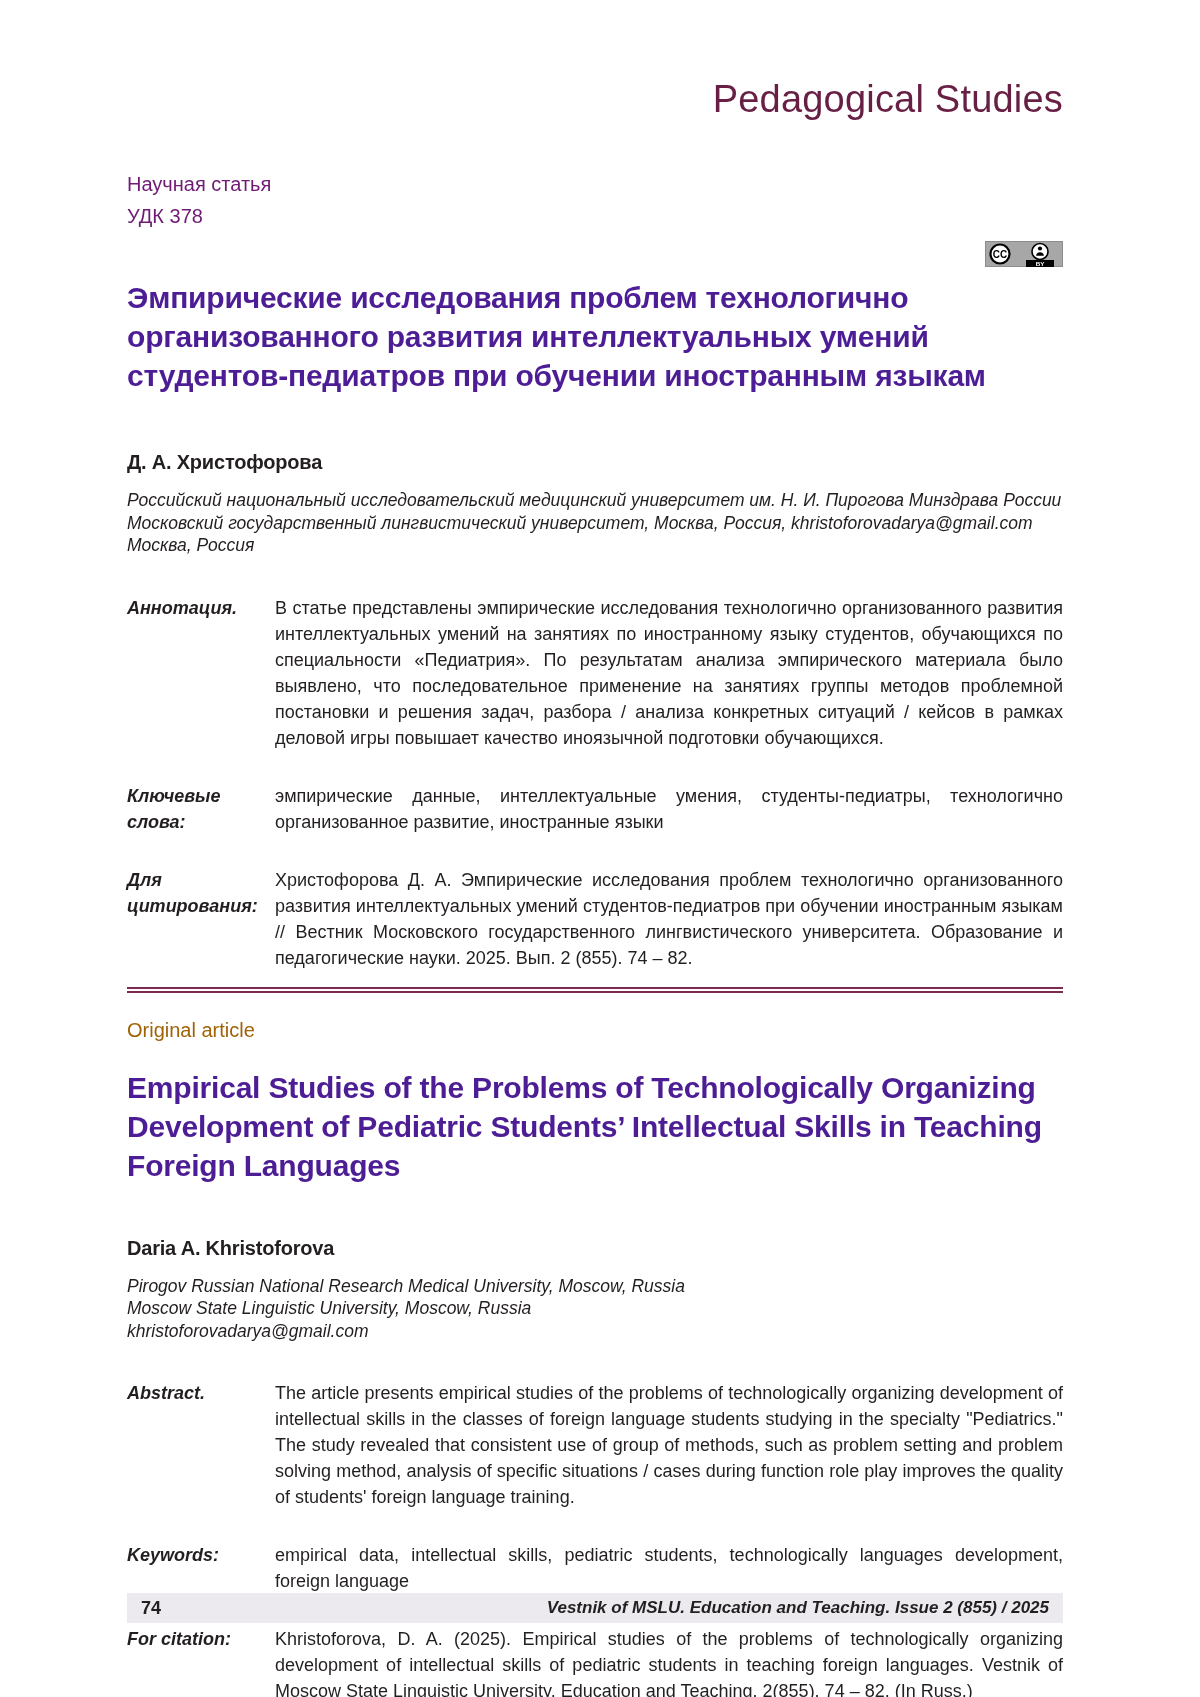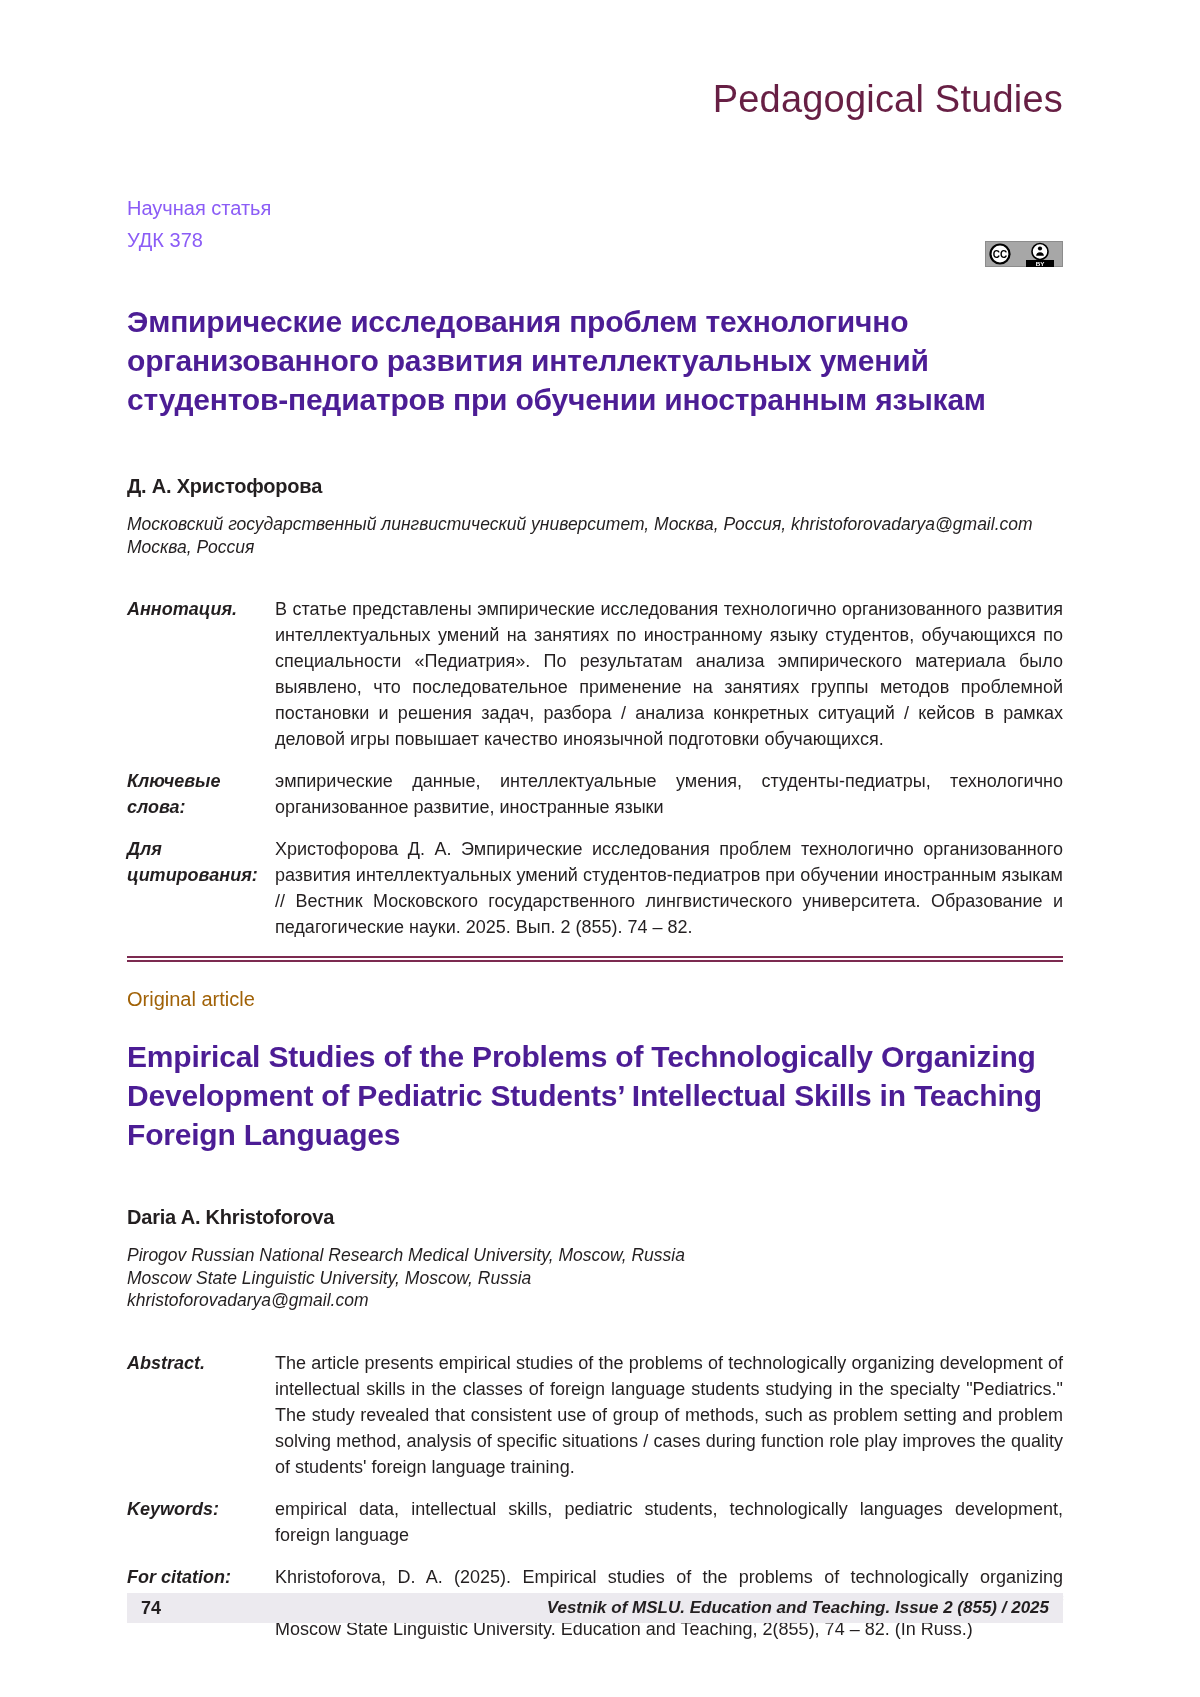--- a/index.html
+++ b/index.html
@@ -15,21 +15,21 @@
   .content { padding:82px 137px 0 127px; }
 
   .journal-header {
     text-align:right;
     color:#671f44;
     font-size:38px;
     line-height:34px;
     font-weight:500;
     letter-spacing:0.2px;
   }
-  .meta-block { margin-top:76px; color:#8b5cf6; font-size:20px; line-height:32px; }
+  .meta-block { margin-top:52px; color:#701a75; font-size:20px; line-height:32px; }
   .meta-block div { }
 
   .license-badge { position:absolute; top:241px; right:137px; width:78px; height:26px; }
 
   .article-title {
     margin-top:46px;
     color:#4c1d95;
     font-weight:bold;
     font-size:30px;
     line-height:39px;
@@ -38,21 +38,21 @@
   }
   .title-en { margin-top:26px; }
 
   .author-name { margin-top:56px; font-size:20px; font-weight:bold; letter-spacing:-0.2px; }
   .author-en { margin-top:52px; }
 
   .affiliations { margin-top:15px; font-style:italic; font-size:17.5px; line-height:22.5px; }
   .affiliations span { display:block; }
 
   .labeled-row { display:flex; margin-top:38px; }
-  .labeled-row + .labeled-row { margin-top:16px;justify-content:space-between; }
+  .labeled-row + .labeled-row { margin-top:32px;justify-content:space-between; }
   .labeled-row .label {
     flex:0 0 148px;
     font-weight:bold;
     font-style:italic;
     font-size:18px;
     line-height:26px;
     padding-right:8px;
   }
   .labeled-row .body {
     flex:1;
@@ -94,20 +94,21 @@
     <div class="meta-block">
       <div>Научная статья</div>
       <div>УДК 378</div>
     </div>
 
     <h1 class="article-title">Эмпирические исследования проблем технологично организованного развития интеллектуальных умений студентов-педиатров при обучении иностранным языкам</h1>
 
     <div class="author-name">Д. А. Христофорова</div>
 
     <div class="affiliations">
+      <span>Российский национальный исследовательский медицинский университет им. Н. И. Пирогова Минздрава России</span>
       <span>Московский государственный лингвистический университет, Москва, Россия, khristoforovadarya@gmail.com</span>
       <span>Москва, Россия</span>
     </div>
 
     <div class="labeled-row">
       <div class="label">Аннотация.</div>
       <div class="body">В статье представлены эмпирические исследования технологично организованного развития интеллектуальных умений на занятиях по иностранному языку студентов, обучающихся по специальности «Педиатрия». По результатам анализа эмпирического материала было выявлено, что последовательное применение на занятиях группы методов проблемной постановки и решения задач, разбора / анализа конкретных ситуаций / кейсов в рамках деловой игры повышает качество иноязычной подготовки обучающихся.</div>
     </div>
 
     <div class="labeled-row">

